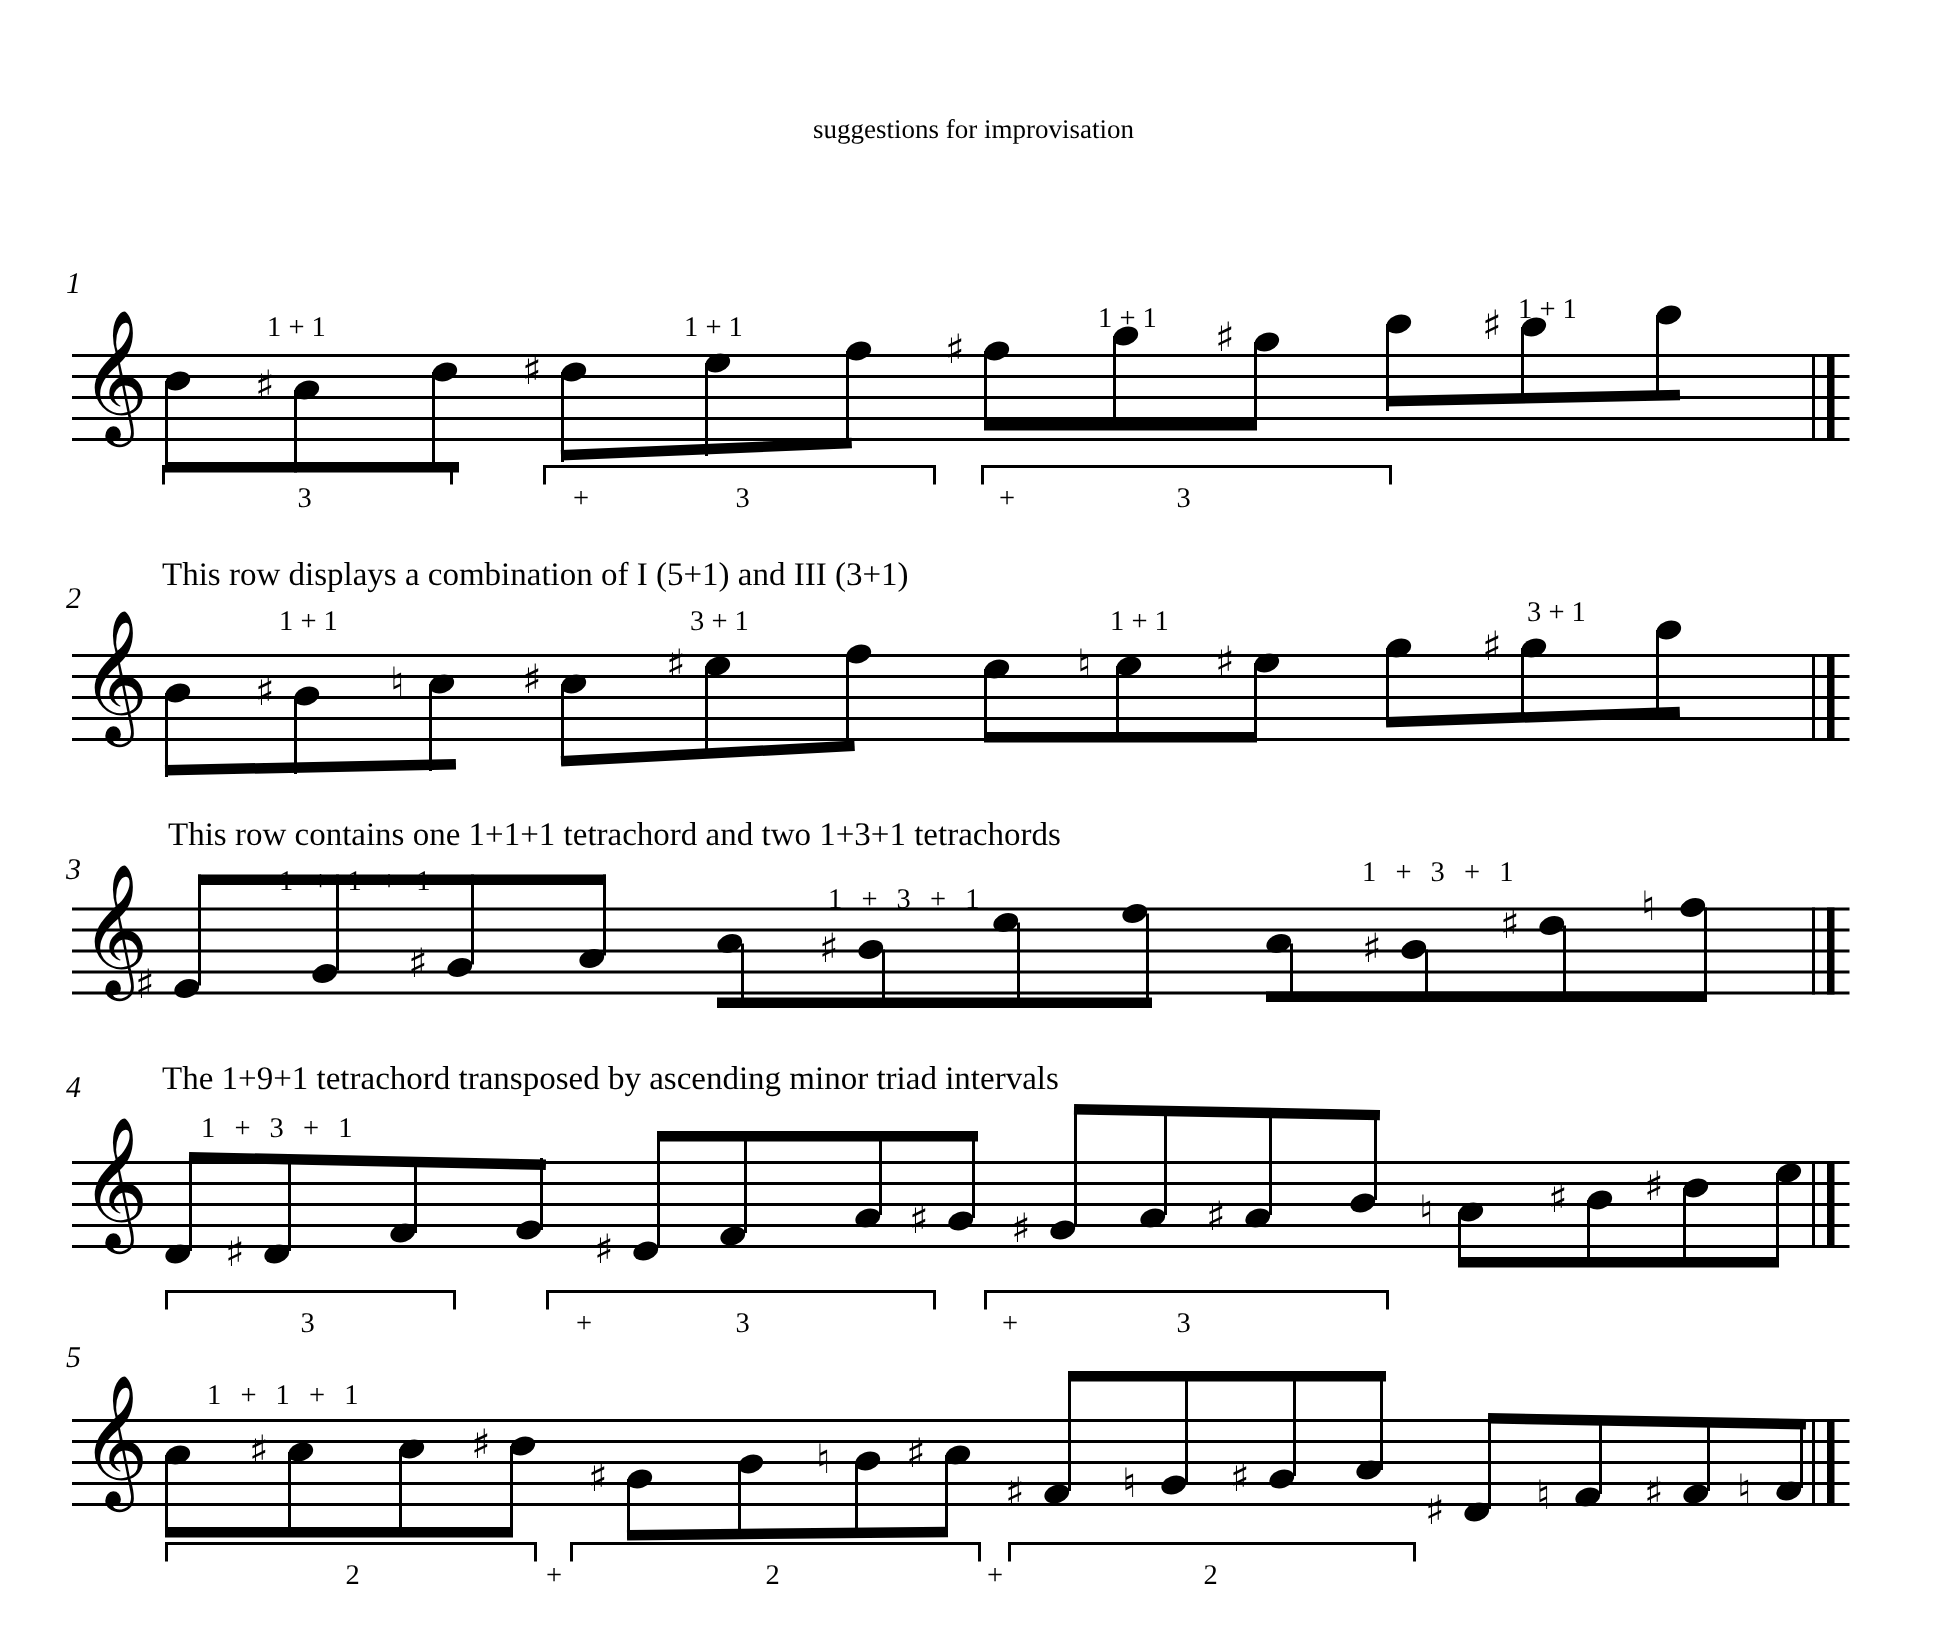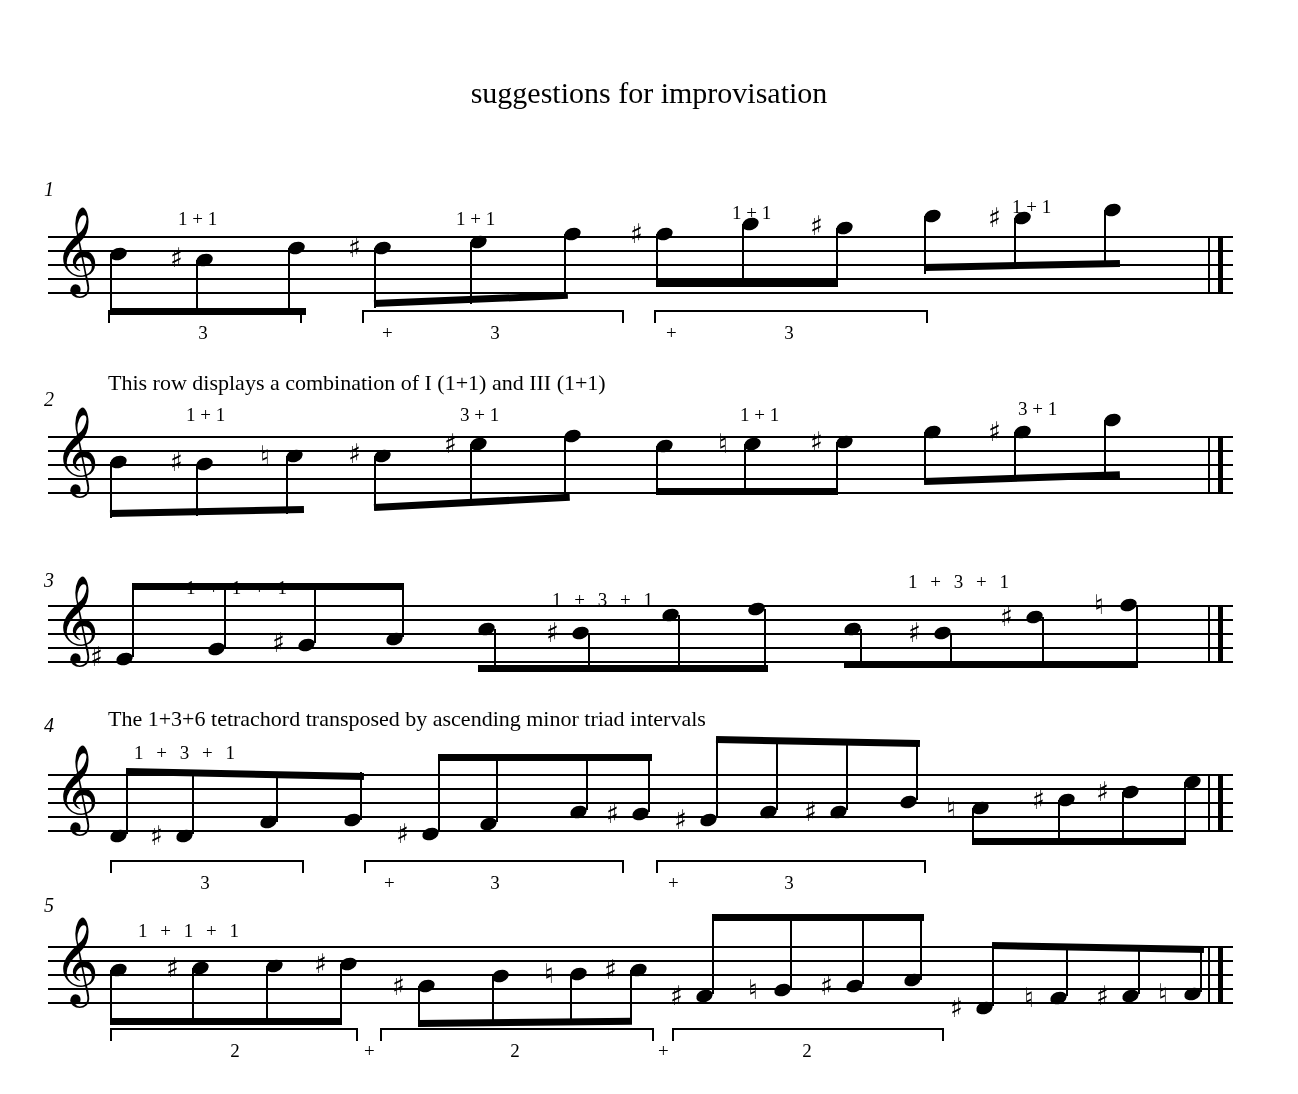--- a/index.html
+++ b/index.html
@@ -28,21 +28,21 @@
     text-align: center;
     font-size: 36px;
     letter-spacing: 0.5px;
   }
   .subtitle {
     position: absolute;
     top: 76px;
     left: 0;
     width: 1298px;
     text-align: center;
-    font-size: 30px;
+    font-size: 18px;
   }
 
   
   .system {
     position: absolute;
     left: 0;
     width: 1298px;
   }
   .sys-caption {
     position: absolute;
@@ -228,21 +228,21 @@
     <div class="plus-label" style="left:382px;top:152px;">+</div>
     <div class="bracket" style="left:362px;top:140px;width:258px;"></div>
     <div class="bracket-label" style="left:400px;top:152px;width:190px;">3</div>
     <div class="plus-label" style="left:666px;top:152px;">+</div>
     <div class="bracket" style="left:654px;top:140px;width:270px;"></div>
     <div class="bracket-label" style="left:694px;top:152px;width:190px;">3</div>
   </div>
 
   <div class="system" style="top:360px;height:150px;">
     <div class="sys-number" style="left:44px;top:28px;">2</div>
-    <div class="sys-caption" style="left:108px;top:10px;">This row displays a combination of I (1+1) and III (1+1)</div>
+    <div class="sys-caption" style="left:108px;top:10px;">This row displays a combination of I (5+1) and III (3+1)</div>
 
     <div class="interval-label" style="left:186px;top:44px;">1 + 1</div>
     <div class="interval-label" style="left:460px;top:44px;">3 + 1</div>
     <div class="interval-label" style="left:740px;top:44px;">1 + 1</div>
     <div class="interval-label" style="left:1018px;top:38px;">3 + 1</div>
 
     <div class="staff" style="top:76px;">
       <div class="line l0"></div>
       <div class="line l1"></div>
       <div class="line l2"></div>
@@ -290,20 +290,21 @@
       <div class="stem" style="left:1056px;top:-16px;height:52px;"></div>
       <div class="beam" style="left:876px;top:42px;width:196px;transform:rotate(-2deg);"></div>
 
       <div class="barline-thin" style="left:1160px;"></div>
       <div class="barline-thick" style="left:1170px;"></div>
     </div>
   </div>
 
   <div class="system" style="top:535px;height:150px;">
     <div class="sys-number" style="left:44px;top:34px;">3</div>
+    <div class="sys-caption" style="left:112px;top:8px;">This row contains one 1+1+1 tetrachord and two 1+3+1 tetrachords</div>
 
     <div class="interval-label spaced" style="left:186px;top:42px;">1 + 1 + 1</div>
     <div class="interval-label spaced" style="left:552px;top:54px;">1 + 3 + 1</div>
     <div class="interval-label spaced" style="left:908px;top:36px;">1 + 3 + 1</div>
 
     <div class="staff" style="top:70px;">
       <div class="line l0"></div>
       <div class="line l1"></div>
       <div class="line l2"></div>
       <div class="line l3"></div>
@@ -347,21 +348,21 @@
       <div class="stem" style="left:1088px;top:0px;height:62px;"></div>
       <div class="beam" style="left:796px;top:56px;width:294px;"></div>
 
       <div class="barline-thin" style="left:1160px;"></div>
       <div class="barline-thick" style="left:1170px;"></div>
     </div>
   </div>
 
   <div class="system" style="top:700px;height:180px;">
     <div class="sys-number" style="left:44px;top:14px;">4</div>
-    <div class="sys-caption" style="left:108px;top:6px;">The 1+3+6 tetrachord transposed by ascending minor triad intervals</div>
+    <div class="sys-caption" style="left:108px;top:6px;">The 1+9+1 tetrachord transposed by ascending minor triad intervals</div>
 
     <div class="interval-label spaced" style="left:134px;top:42px;">1 + 3 + 1</div>
 
     <div class="staff" style="top:74px;">
       <div class="line l0"></div>
       <div class="line l1"></div>
       <div class="line l2"></div>
       <div class="line l3"></div>
       <div class="line l4"></div>
 

